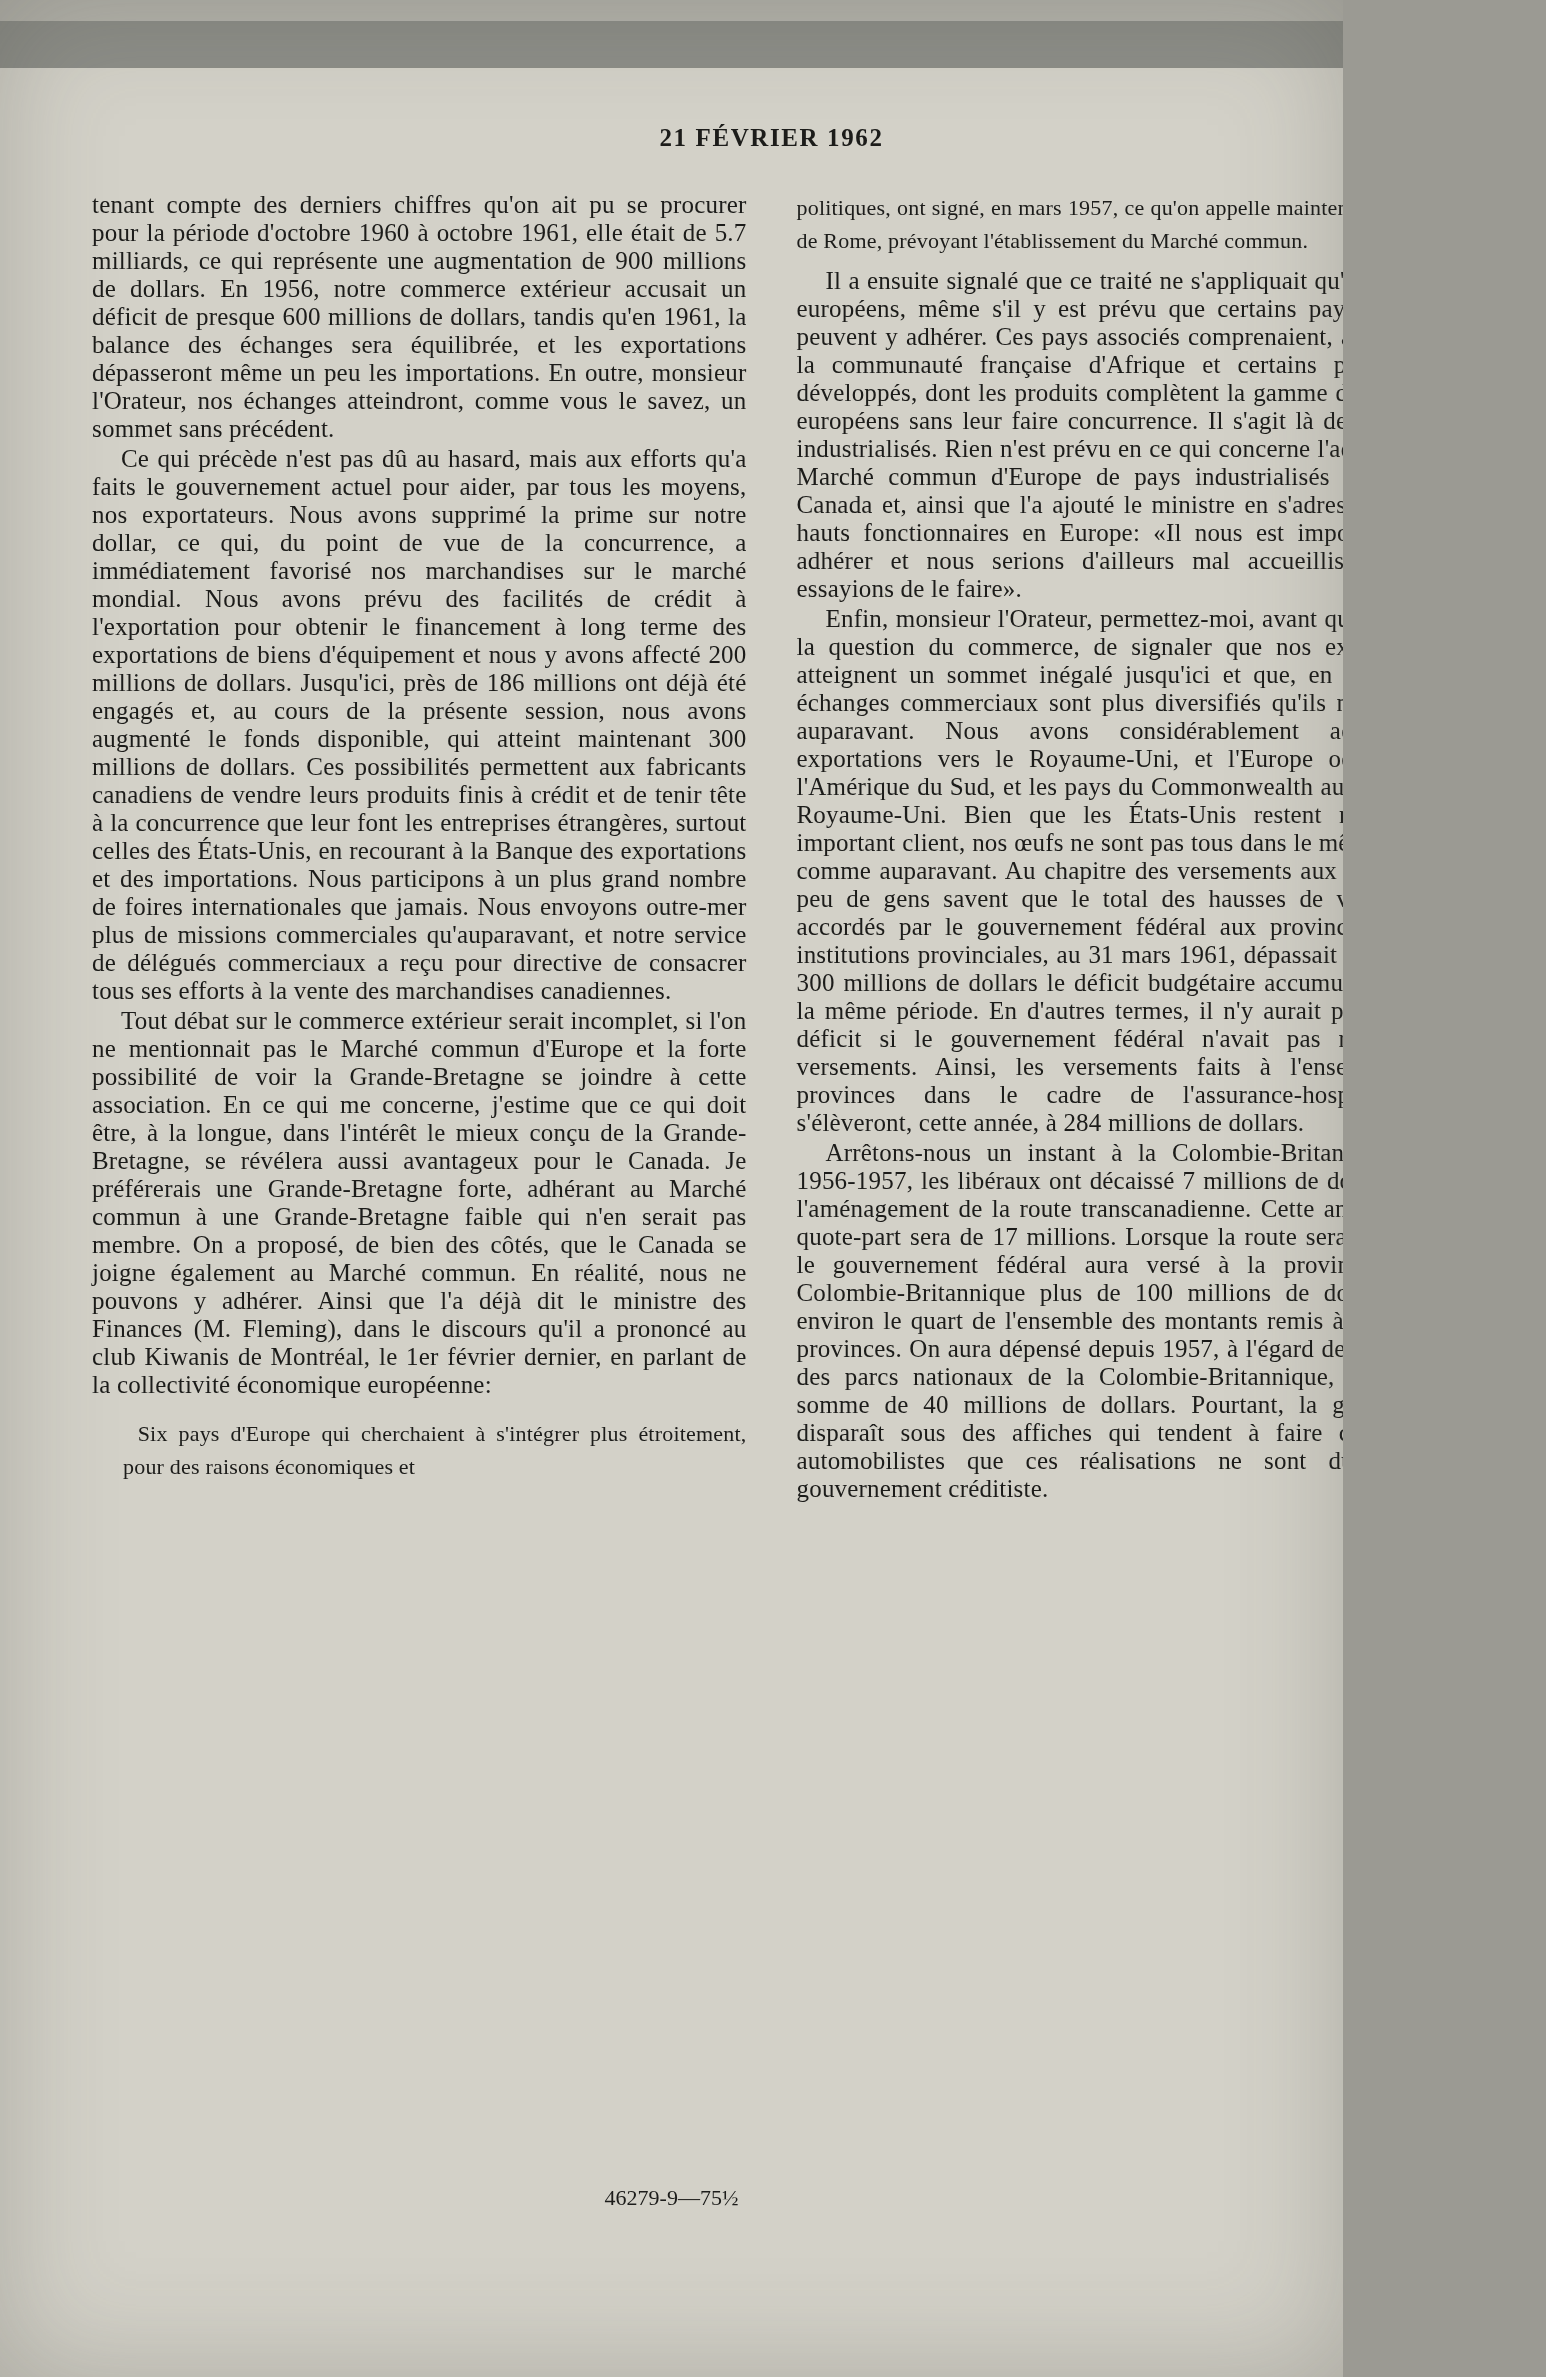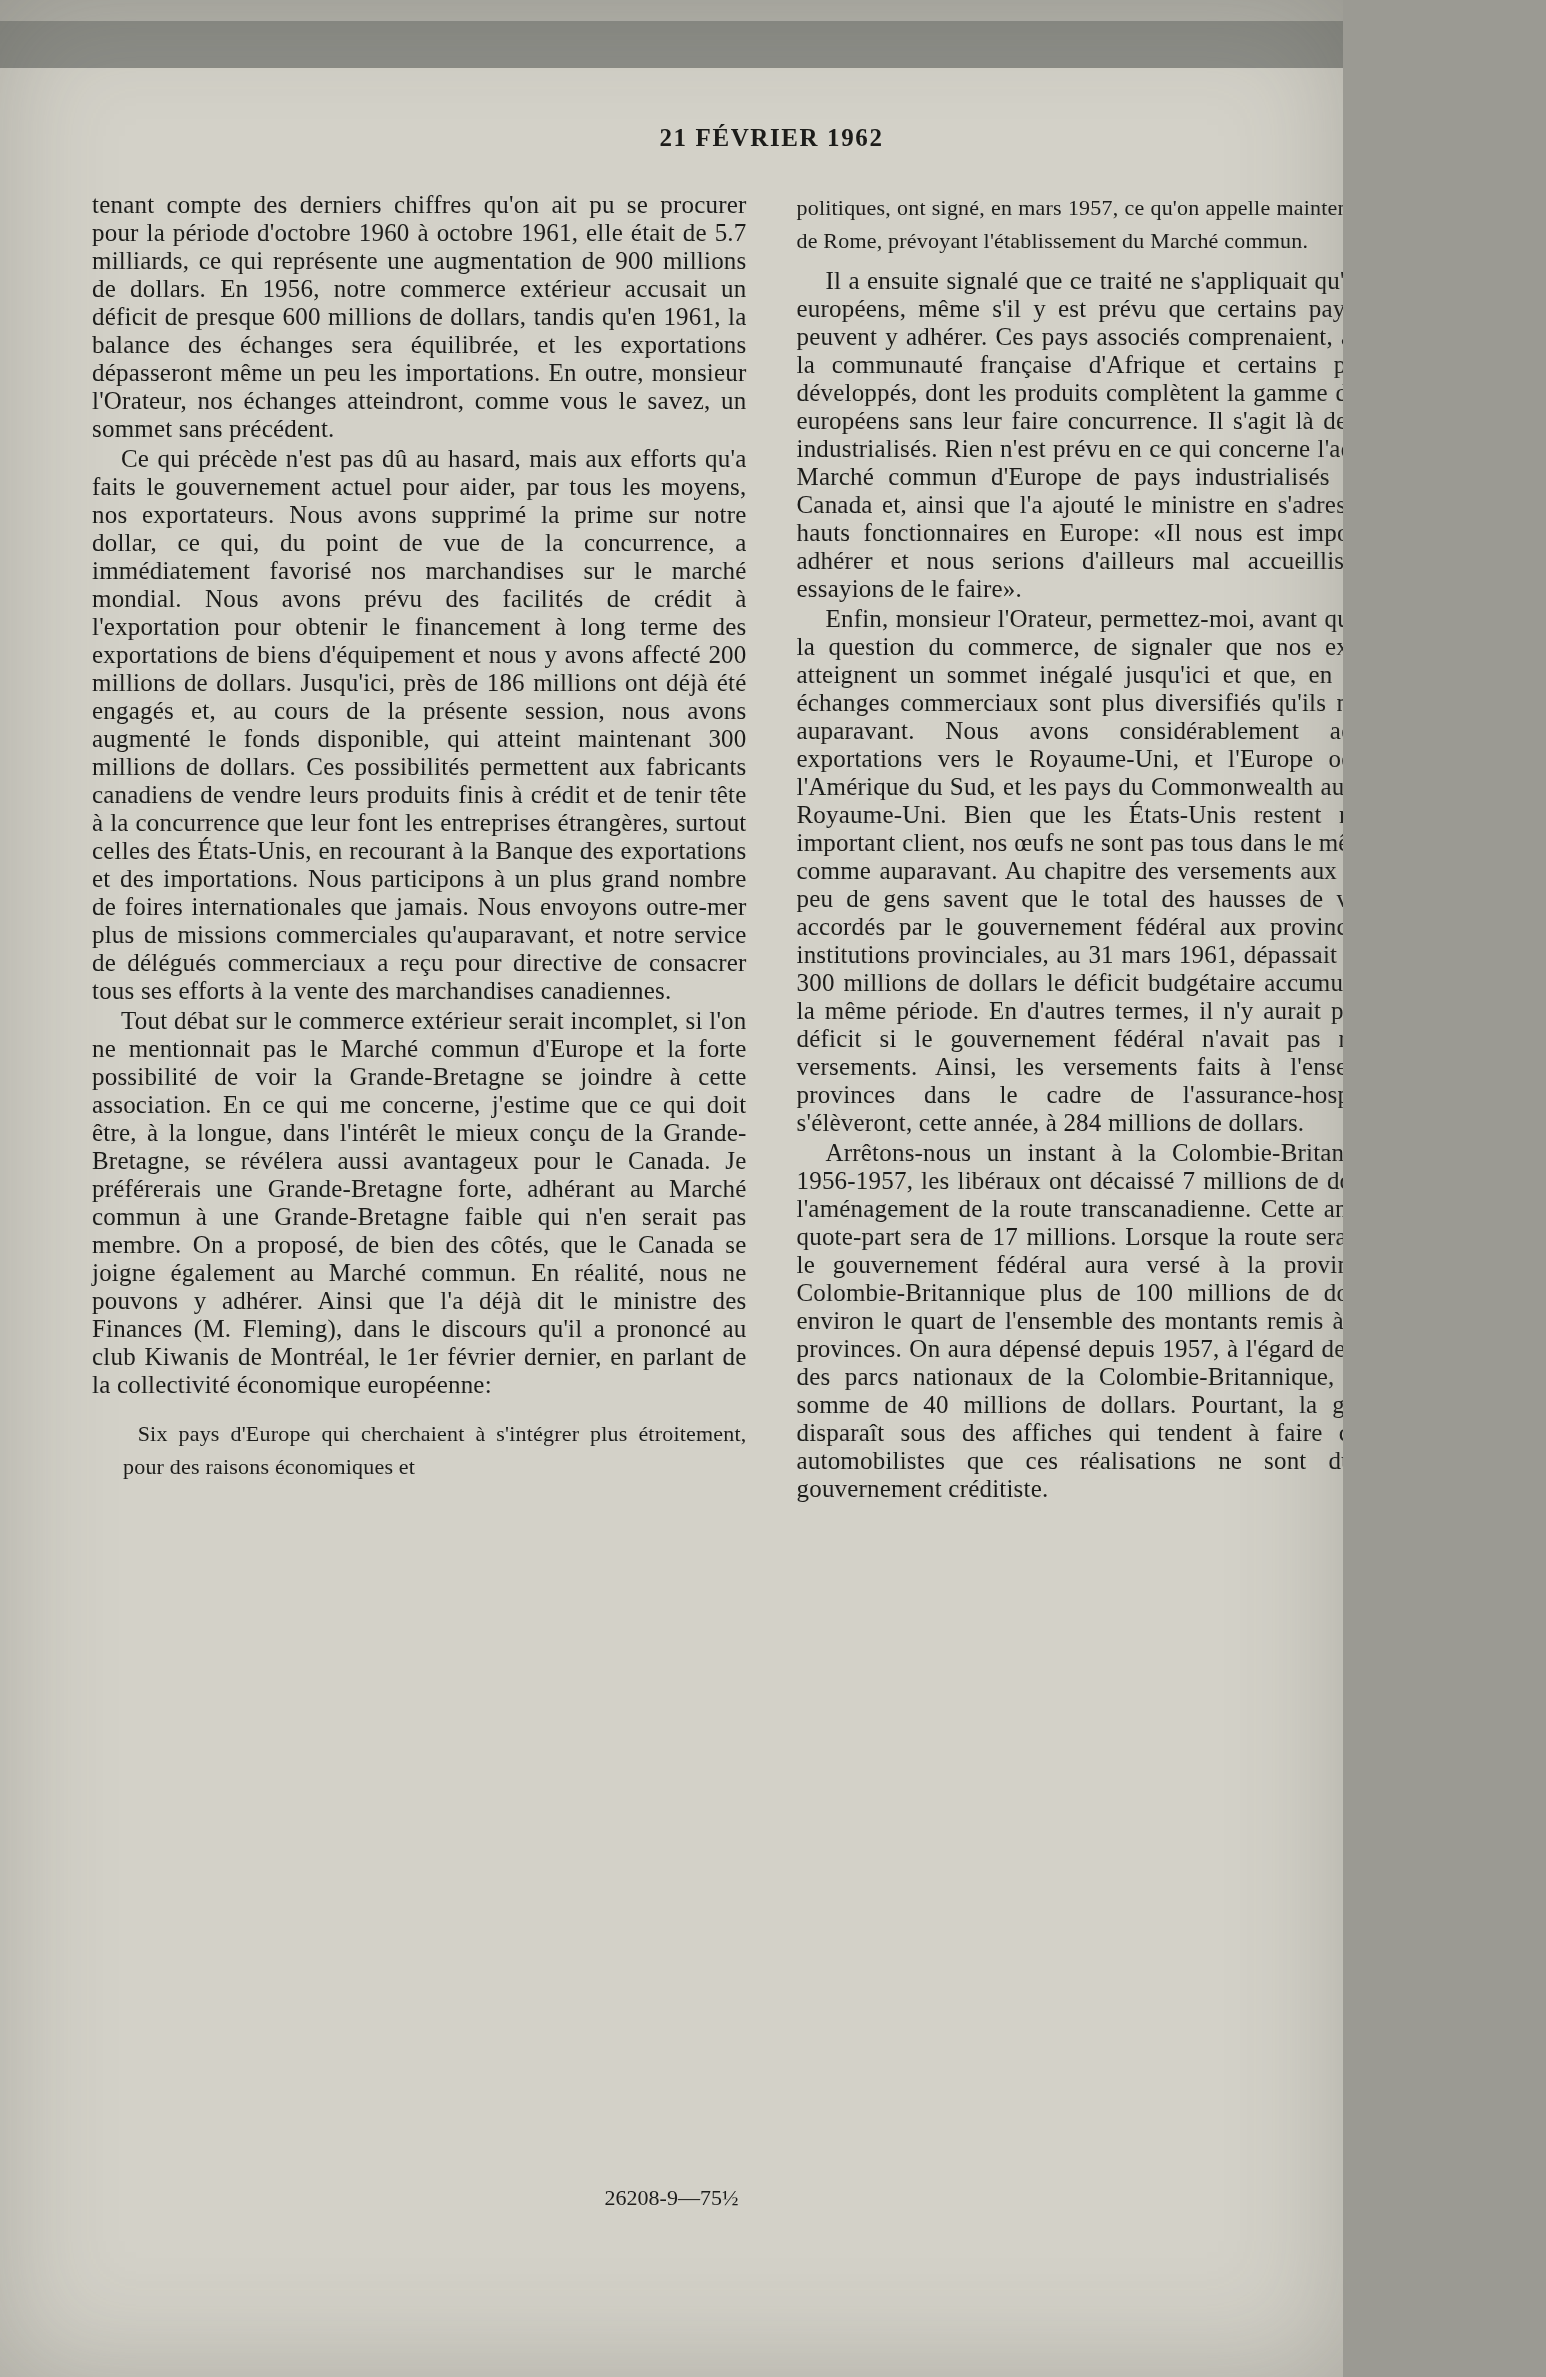--- a/index.html
+++ b/index.html
@@ -137,15 +137,15 @@
       <div class="col">
         <p class="para small cont">politiques, ont signé, en mars 1957, ce qu'on appelle maintenant le traité de Rome, prévoyant l'établissement du Marché commun.</p>
         <p class="para">Il a ensuite signalé que ce traité ne s'appliquait qu'à des pays européens, même s'il y est prévu que certains pays associés peuvent y adhérer. Ces pays associés comprenaient, à l'origine, la communauté française d'Afrique et certains pays sous-développés, dont les produits complètent la gamme de produits européens sans leur faire concurrence. Il s'agit là de pays non industrialisés. Rien n'est prévu en ce qui concerne l'adhésion au Marché commun d'Europe de pays industrialisés comme le Canada et, ainsi que l'a ajouté le ministre en s'adressant à des hauts fonctionnaires en Europe: «Il nous est impossible d'y adhérer et nous serions d'ailleurs mal accueillis, si nous essayions de le faire».</p>
         <p class="para">Enfin, monsieur l'Orateur, permettez-moi, avant que je laisse la question du commerce, de signaler que nos exportations atteignent un sommet inégalé jusqu'ici et que, en outre, nos échanges commerciaux sont plus diversifiés qu'ils ne l'étaient auparavant. Nous avons considérablement accru nos exportations vers le Royaume-Uni, et l'Europe occidentale, l'Amérique du Sud, et les pays du Commonwealth autres que le Royaume-Uni. Bien que les États-Unis restent notre plus important client, nos œufs ne sont pas tous dans le même panier comme auparavant. Au chapitre des versements aux provinces, peu de gens savent que le total des hausses de versements accordés par le gouvernement fédéral aux provinces et aux institutions provinciales, au 31 mars 1961, dépassait de près de 300 millions de dollars le déficit budgétaire accumulé pendant la même période. En d'autres termes, il n'y aurait point eu de déficit si le gouvernement fédéral n'avait pas relevé ces versements. Ainsi, les versements faits à l'ensemble des provinces dans le cadre de l'assurance-hospitalisation s'élèveront, cette année, à 284 millions de dollars.</p>
         <p class="para">Arrêtons-nous un instant à la Colombie-Britannique. En 1956-1957, les libéraux ont décaissé 7 millions de dollars pour l'aménagement de la route transcanadienne. Cette année, notre quote-part sera de 17 millions. Lorsque la route sera terminée, le gouvernement fédéral aura versé à la province de la Colombie-Britannique plus de 100 millions de dollars, soit environ le quart de l'ensemble des montants remis à toutes les provinces. On aura dépensé depuis 1957, à l'égard des routes et des parcs nationaux de la Colombie-Britannique, une autre somme de 40 millions de dollars. Pourtant, la grand-route disparaît sous des affiches qui tendent à faire croire aux automobilistes que ces réalisations ne sont dues qu'au gouvernement créditiste.</p>
       </div>
 
     </div>
   </div>
 
-  <div class="printers-mark">26208-9—75½</div>
+  <div class="printers-mark">46279-9—75½</div>
 </div>
 
 
 </body></html>

